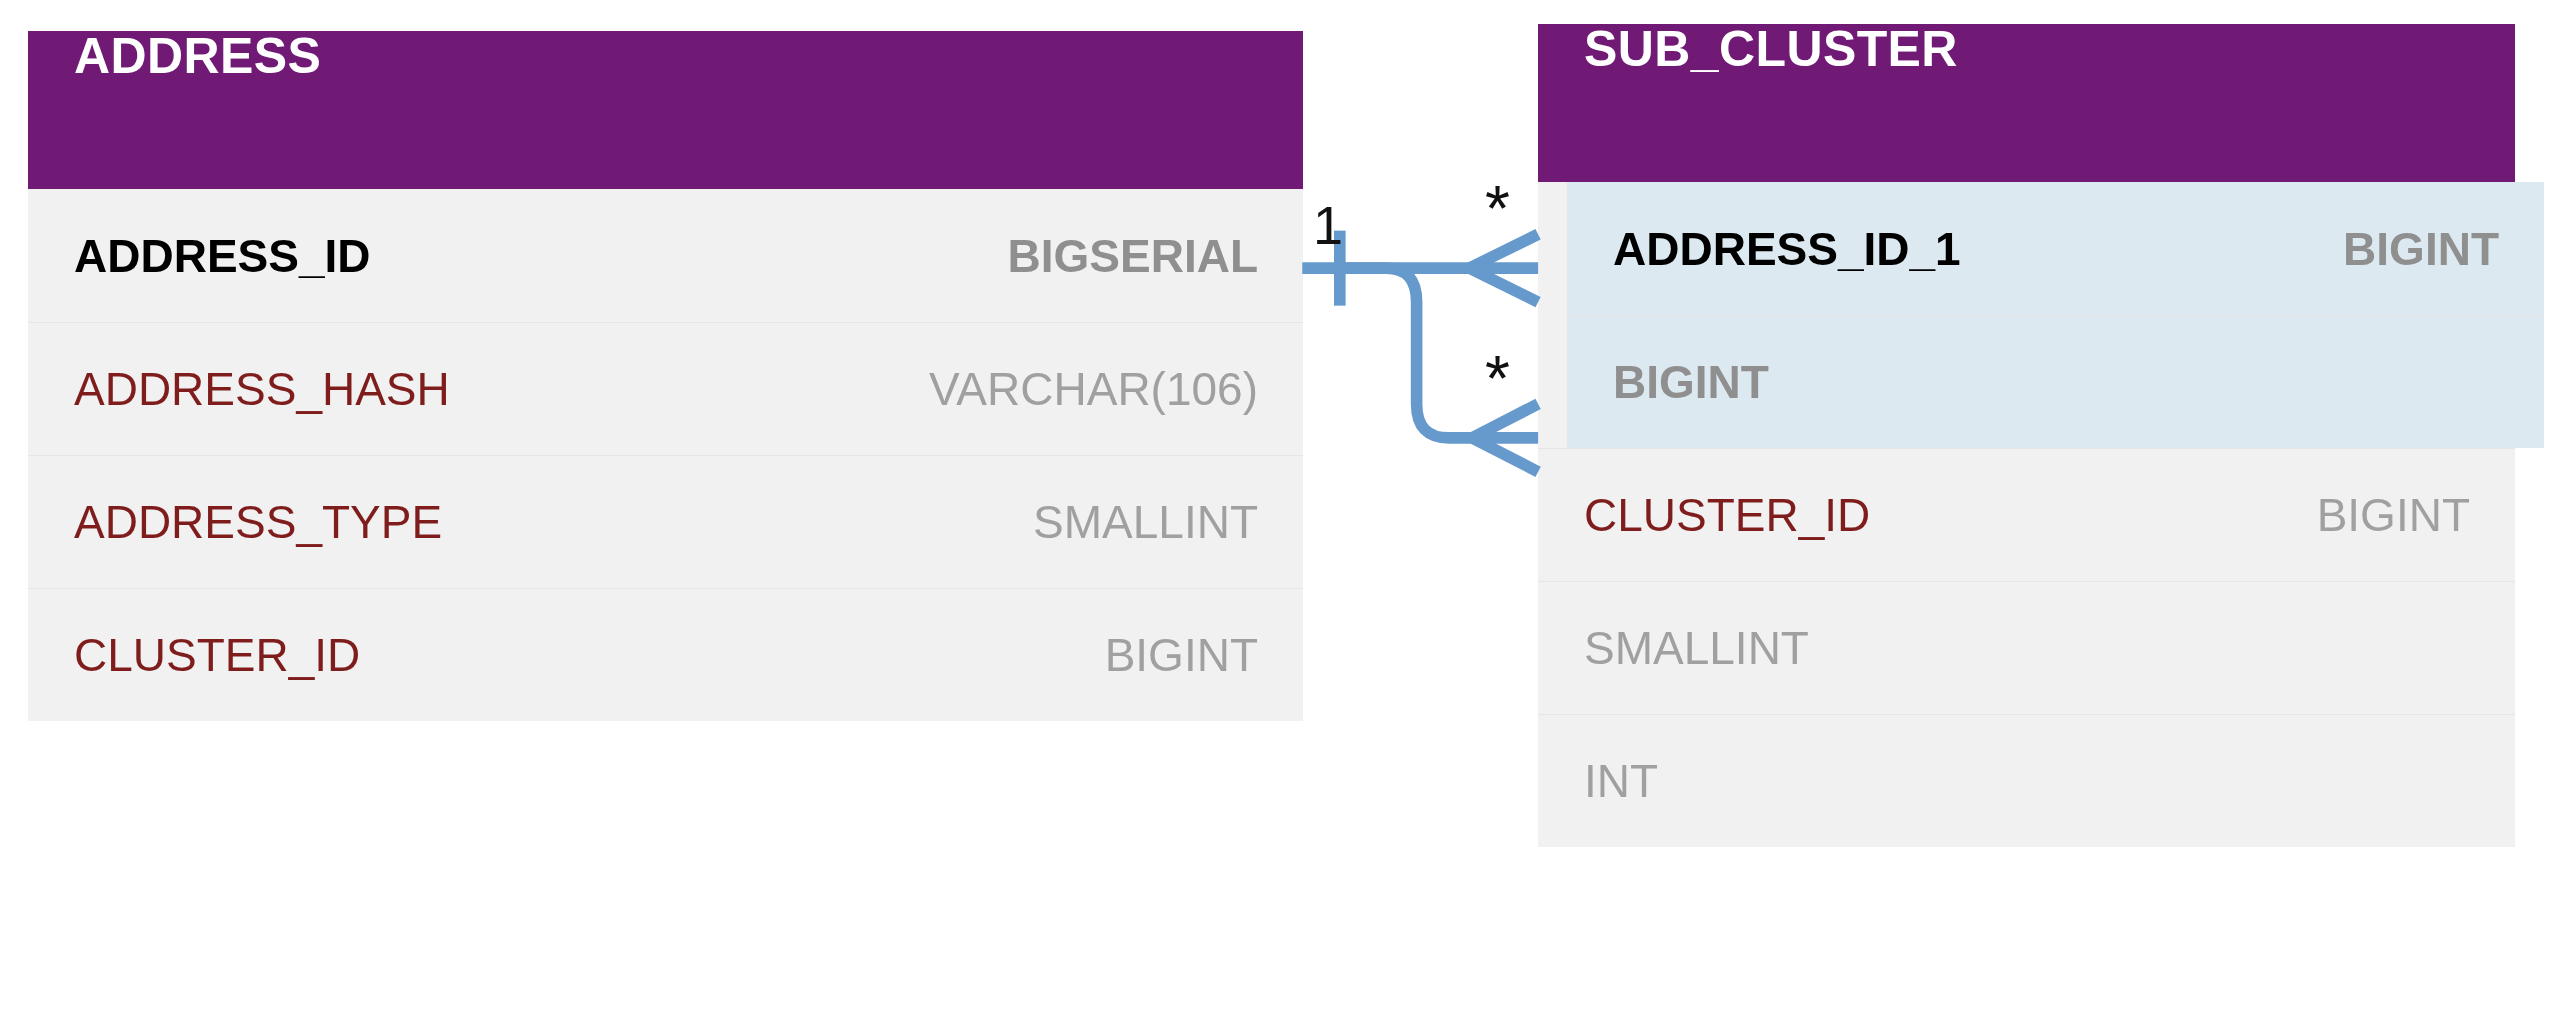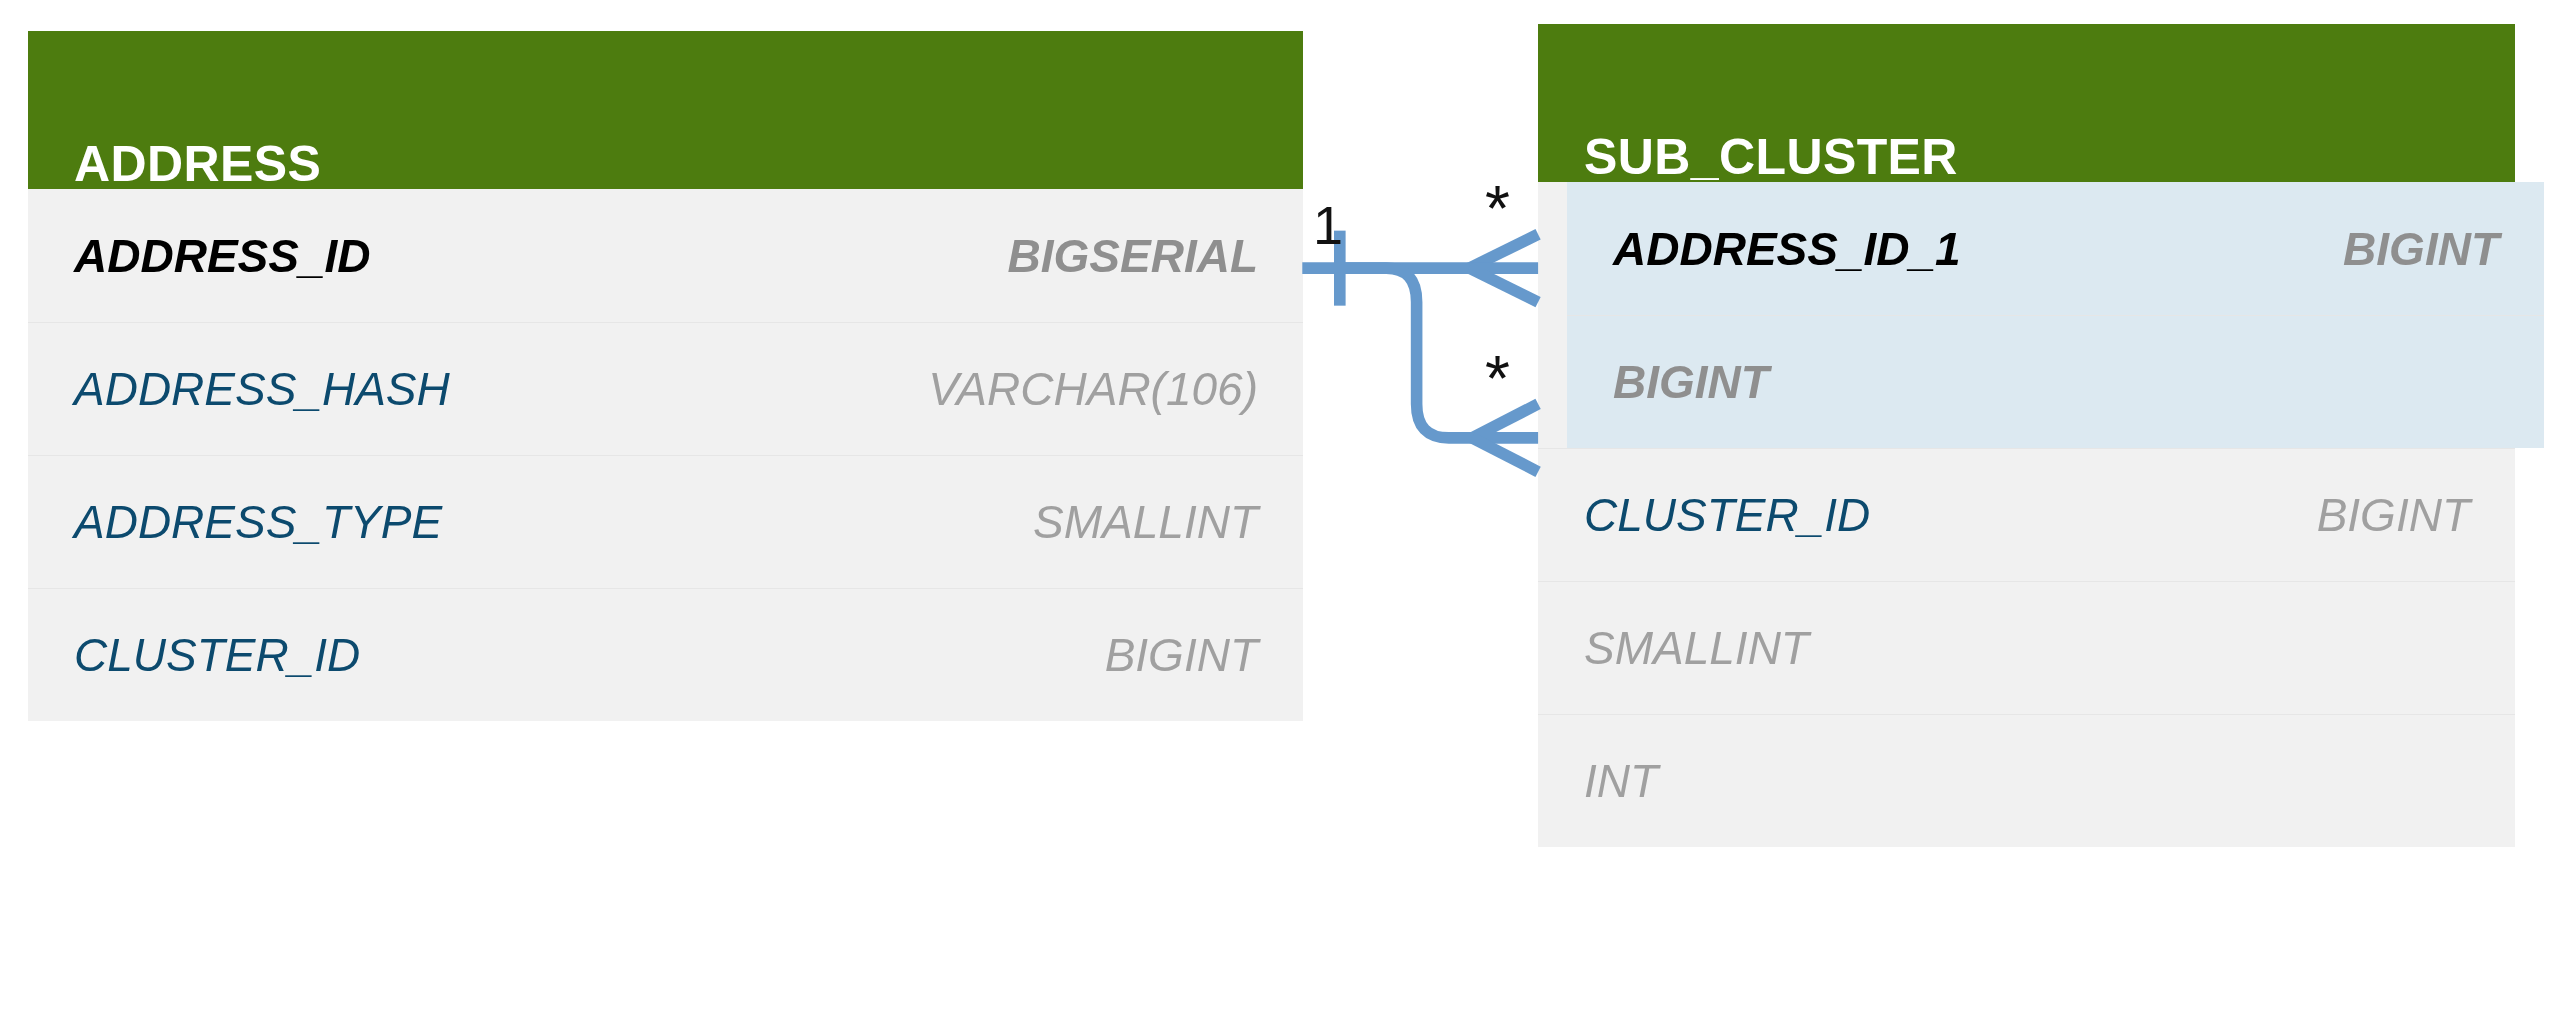--- a/index.html
+++ b/index.html
@@ -23,53 +23,52 @@
 
   
   .entity {
     position: absolute;
     box-sizing: border-box;
   }
   .entity-header {
     box-sizing: border-box;
     width: 100%;
     height: 158px;
-    background: #4d7c0f;
+    background: #701a75;
     display: flex;
-    align-items: flex-end;
+    align-items: flex-start;
     padding-left: 46px;
   }
   .entity-title {
     color: #ffffff;
     font-size: 50px;
     font-weight: bold;
     letter-spacing: 0.4px;
     line-height: 1;
     white-space: nowrap;
   }
   .entity-body {
     width: 100%;
     background: #f1f1f1;
-    font-style: italic;
   }
   .attr-row {
     box-sizing: border-box;
     width: 100%;
     height: 133px;
     display: flex;
     align-items: center;
     justify-content: space-between;
     padding: 0 45px 0 46px;
     border-top: 1.8px solid #e6e6e6;
   }
   .attr-row.first { border-top: none; }
   .attr-row.highlight { background: #dce9f1; margin-left: 29px; }
   .attr-name {
     font-size: 46px;
-    color: #0c4a6e;
+    color: #7f1d1d;
     white-space: nowrap;
     line-height: 1;
   }
   .attr-type {
     font-size: 46px;
     color: #a0a0a0;
     white-space: nowrap;
     line-height: 1;
     text-align: center;
   }

